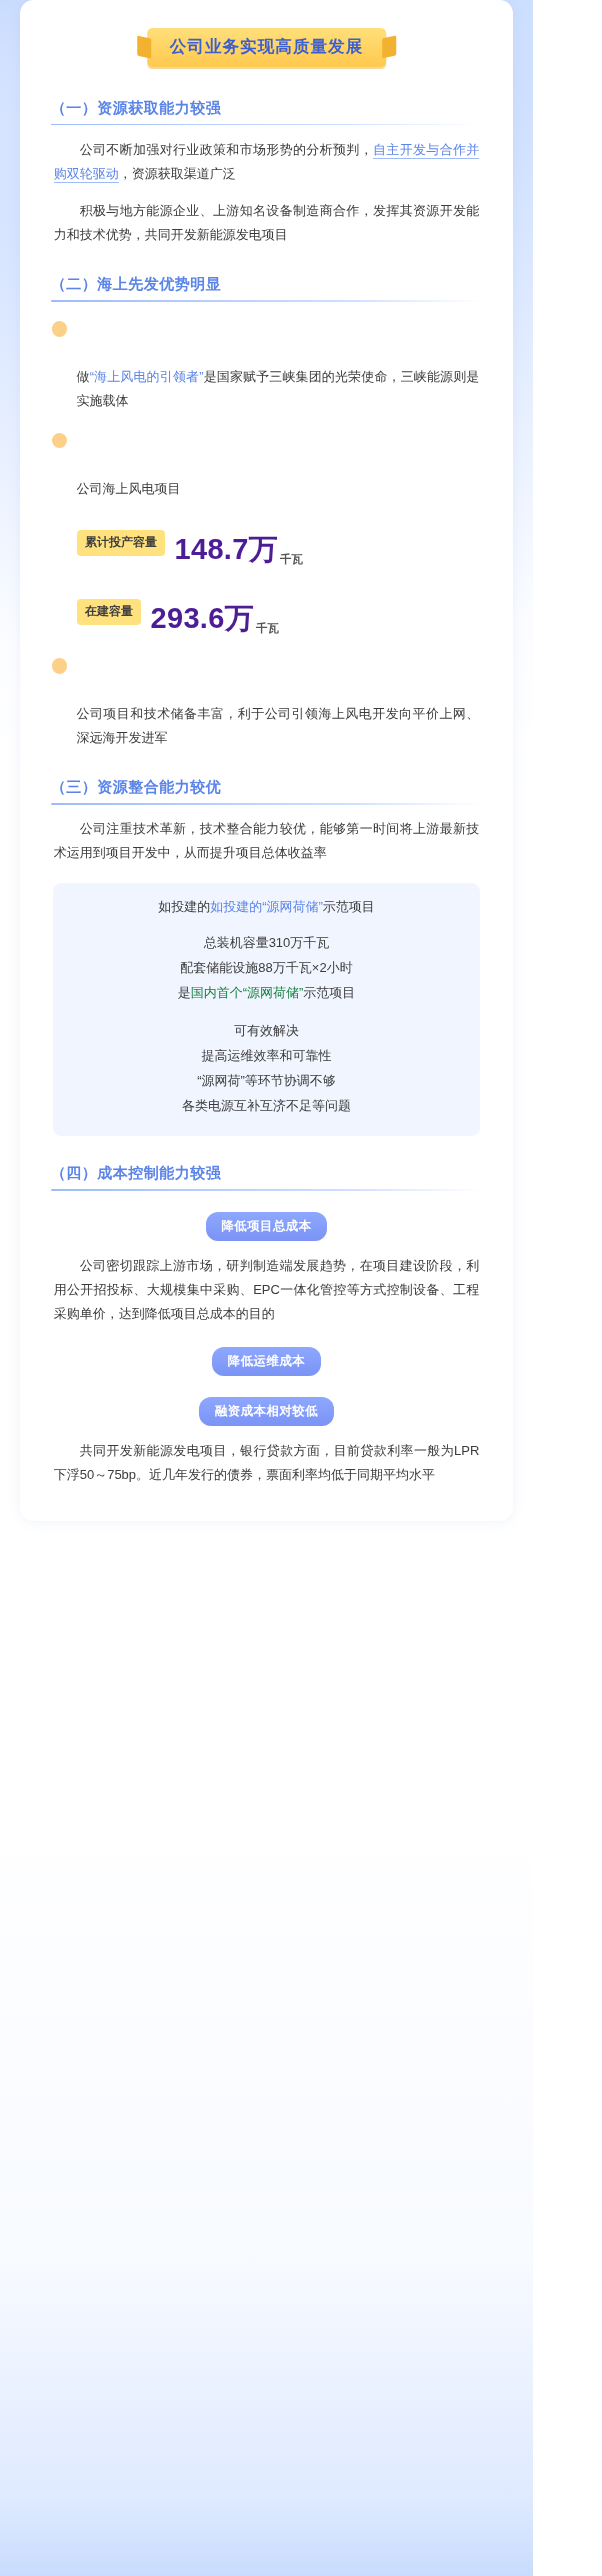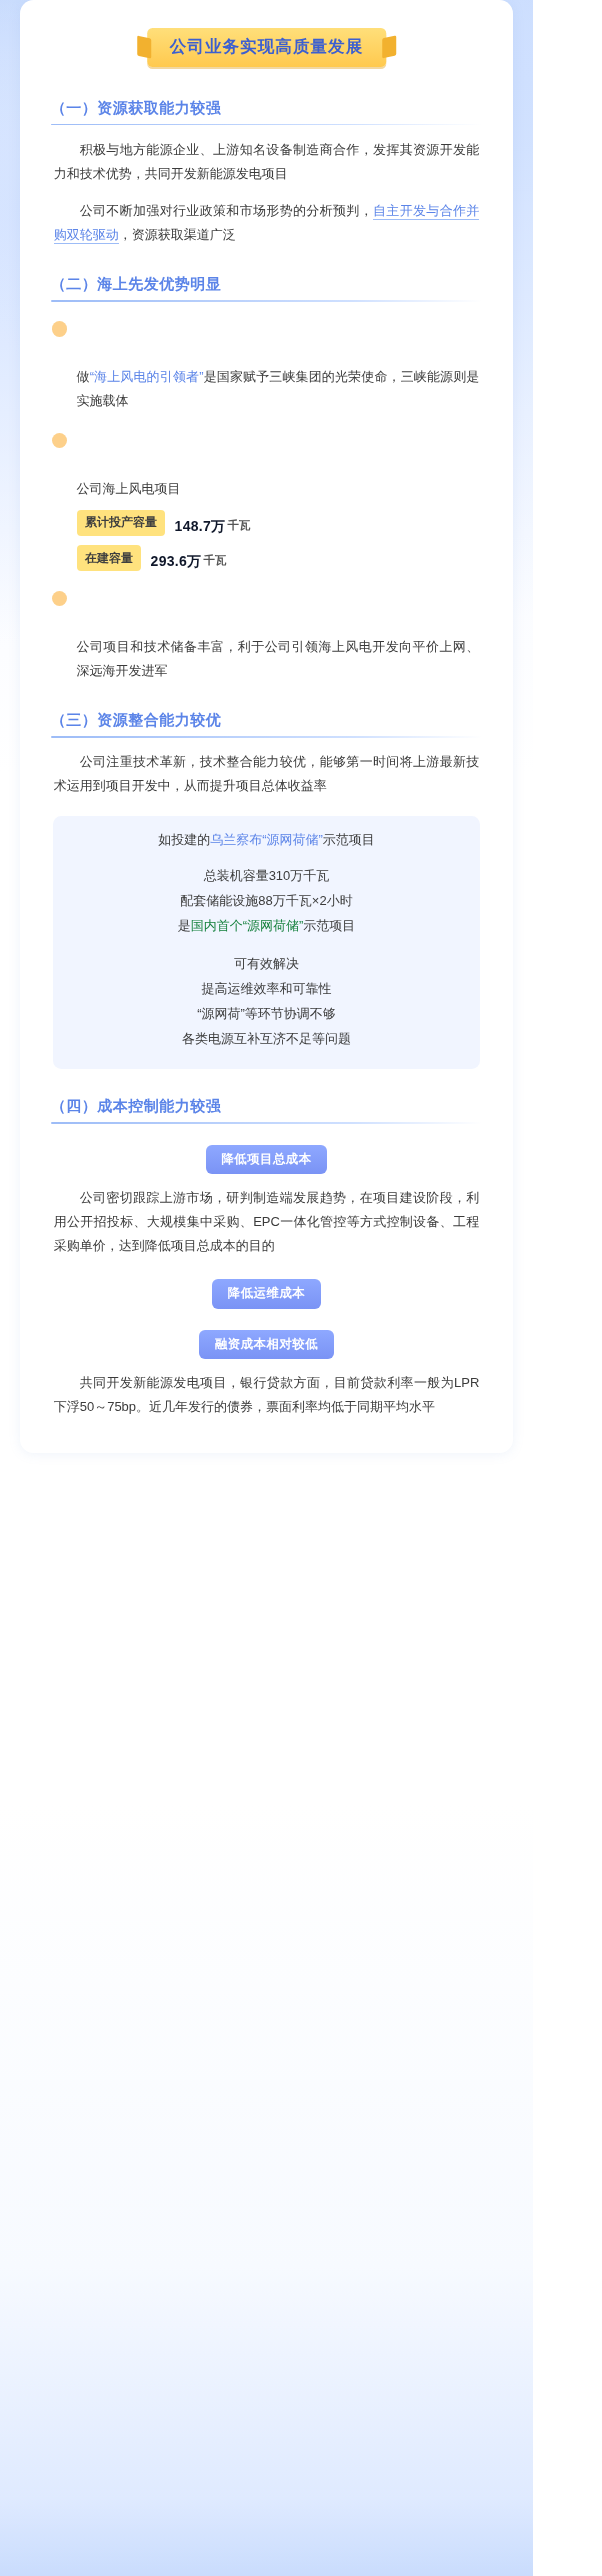--- a/index.html
+++ b/index.html
@@ -122,36 +122,36 @@
     color: #3b3b3b;
     text-align: justify;
     margin-top: 48px;
   }
   .bullet-text .q { color: #5b84e8; }
 
   
   .cap-block { padding: 0 34px 0 57px; }
   .cap-row {
     display: flex;
-    align-items: flex-end;
-    margin-top: 9px;
+    align-items: flex-start;
+    margin-top: 29px;
   }
   .cap-tag {
     background: #ffe27e;
     color: #3f3f3f;
     font-size: 12px;
     font-weight: bold;
     padding: 4.7px 8.3px;
     border-radius: 4.1px;
     white-space: nowrap;
   }
   .cap-val {
-    font-size: 14px;
-    font-weight: bold;
-    color: #0f172a;
+    font-size: 29px;
+    font-weight: bold;
+    color: #4c1d95;
     margin-left: 9.3px;
     letter-spacing: 0.3px;
   }
   .cap-unit {
     font-size: 11.4px;
     color: #555;
     margin-left: 2.1px;
     align-self: flex-end;
     padding-bottom: 3.1px;
     font-weight: bold;
@@ -181,43 +181,43 @@
 
   
   .pill-wrap { text-align: center; margin-top: 21px; }
   .pill {
     display: inline-block;
     background: linear-gradient(180deg,#8ea8ff 0%, #7a93f5 100%);
     color: #ffffff;
     font-size: 12.4px;
     font-weight: bold;
     padding: 6.2px 15.5px;
-    border-radius: 6px;
+    border-radius: 12px;
     letter-spacing: 0.5px;
   }
 </style>
 </head>
 <body>
 
 <div class="page">
   <div class="card">
 
     <div class="banner-wrap">
       <div class="banner">公司业务实现高质量发展</div>
     </div>
 
     <div class="sec-head-wrap first">
       <div class="sec-head">（一）资源获取能力较强</div>
       <div class="sec-underline"></div>
     </div>
     <p class="para">
+      <span>公司不断加强对行业政策和市场形势的分析预判，</span><span class="uline">自主开发与合作并购双轮驱动</span><span>，资源获取渠道广泛</span>
+    </p>
+    <p class="para">
       <span>积极与地方能源企业、上游知名设备制造商合作，发挥其资源开发能力和技术优势，共同开发新能源发电项目</span>
-    </p>
-    <p class="para">
-      <span>公司不断加强对行业政策和市场形势的分析预判，</span><span class="uline">自主开发与合作并购双轮驱动</span><span>，资源获取渠道广泛</span>
     </p>
 
     <div class="sec-head-wrap">
       <div class="sec-head">（二）海上先发优势明显</div>
       <div class="sec-underline"></div>
     </div>
 
     <div class="bullet-row">
       <div class="dot"></div>
       <div class="bullet-text">
@@ -251,21 +251,21 @@
     <div class="sec-head-wrap">
       <div class="sec-head">（三）资源整合能力较优</div>
       <div class="sec-underline"></div>
     </div>
     <p class="para">
       <span>公司注重技术革新，技术整合能力较优，能够第一时间将上游最新技术运用到项目开发中，从而提升项目总体收益率</span>
     </p>
 
     <div class="panel">
       <div class="panel-title">
-        <span>如投建的</span><span class="hl">乌兰察布“源网荷储”</span><span>示范项目</span>
+        <span>如投建的</span><span class="hl">如投建的“源网荷储”</span><span>示范项目</span>
       </div>
       <div class="panel-line">总装机容量310万千瓦</div>
       <div class="panel-line">配套储能设施88万千瓦×2小时</div>
       <div class="panel-line">
         <span>是</span><span class="hl">国内首个“源网荷储”</span><span>示范项目</span>
       </div>
       <div class="panel-gap"></div>
       <div class="panel-line">可有效解决</div>
       <div class="panel-line">提高运维效率和可靠性</div>
       <div class="panel-line">“源网荷”等环节协调不够</div>

